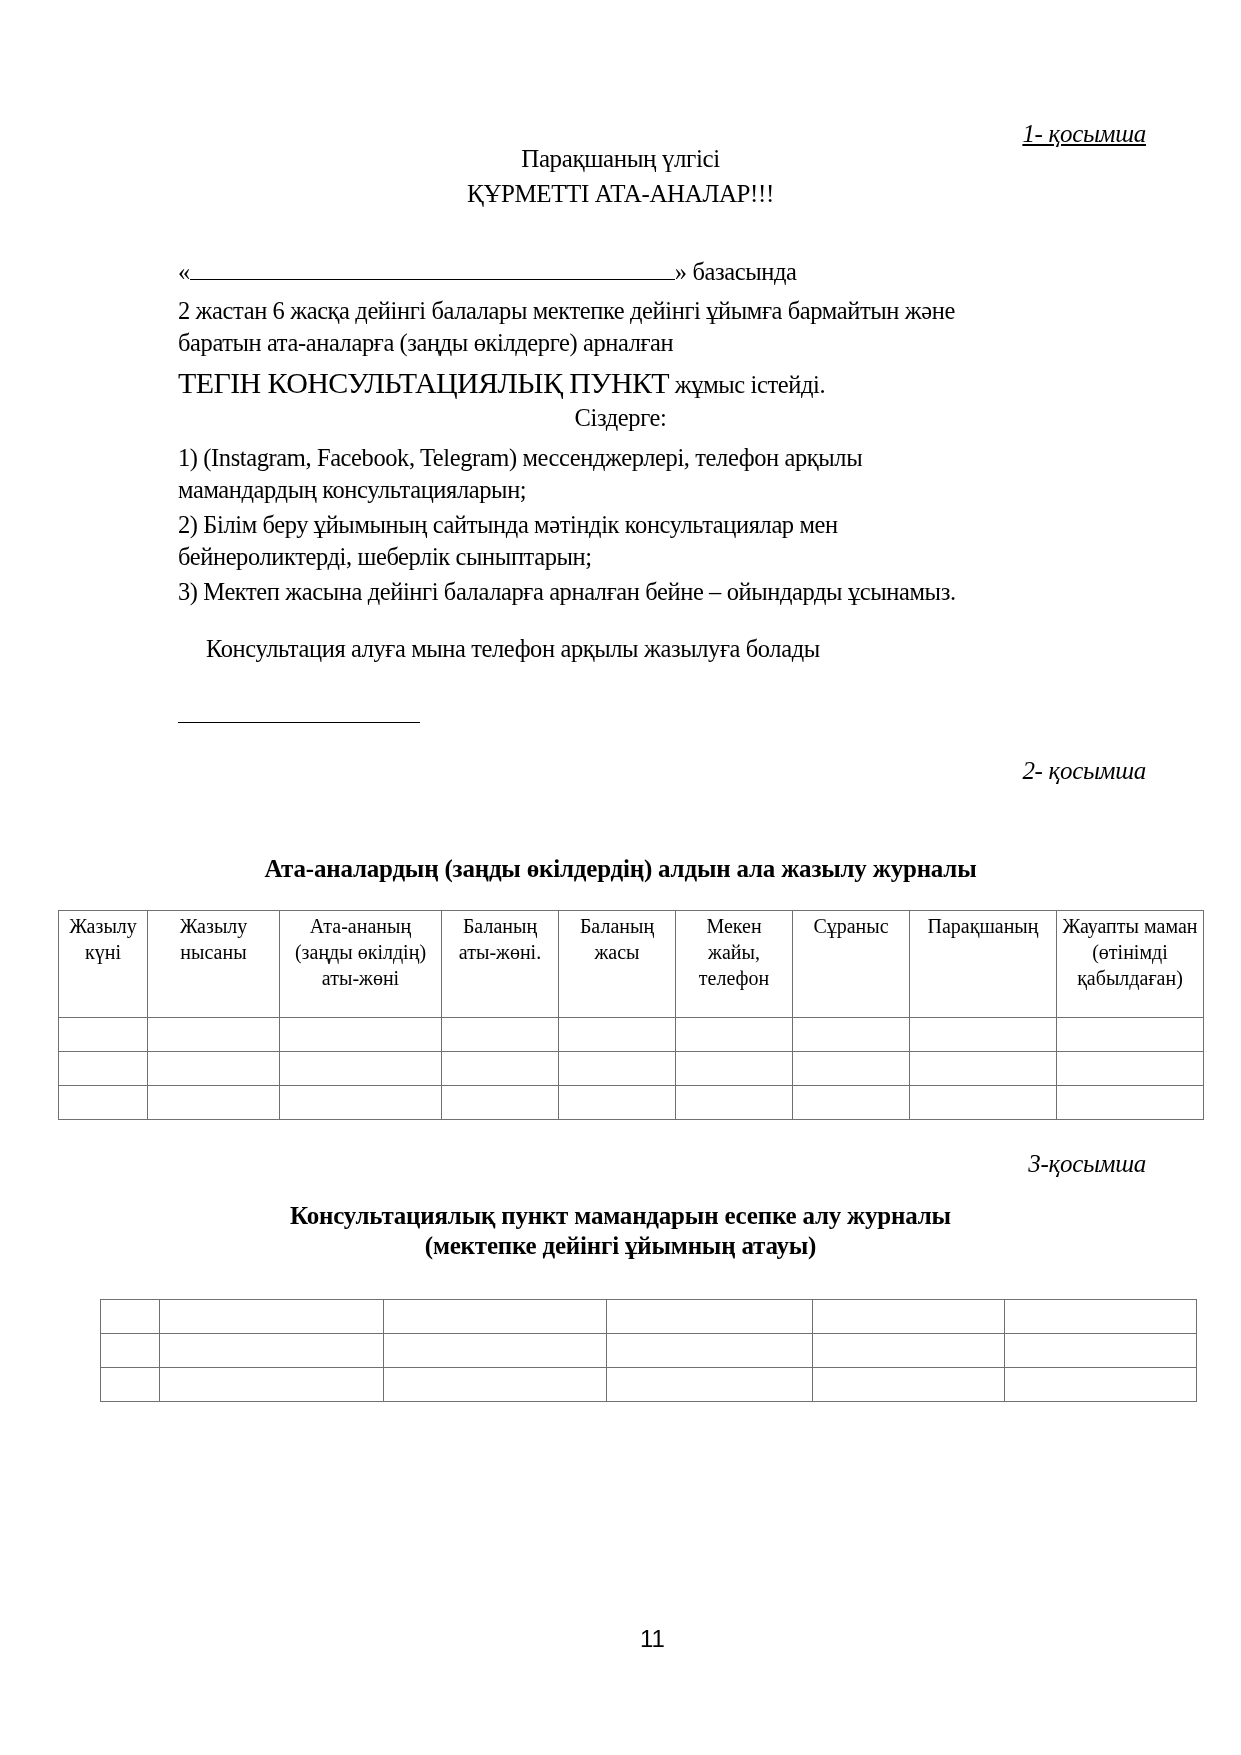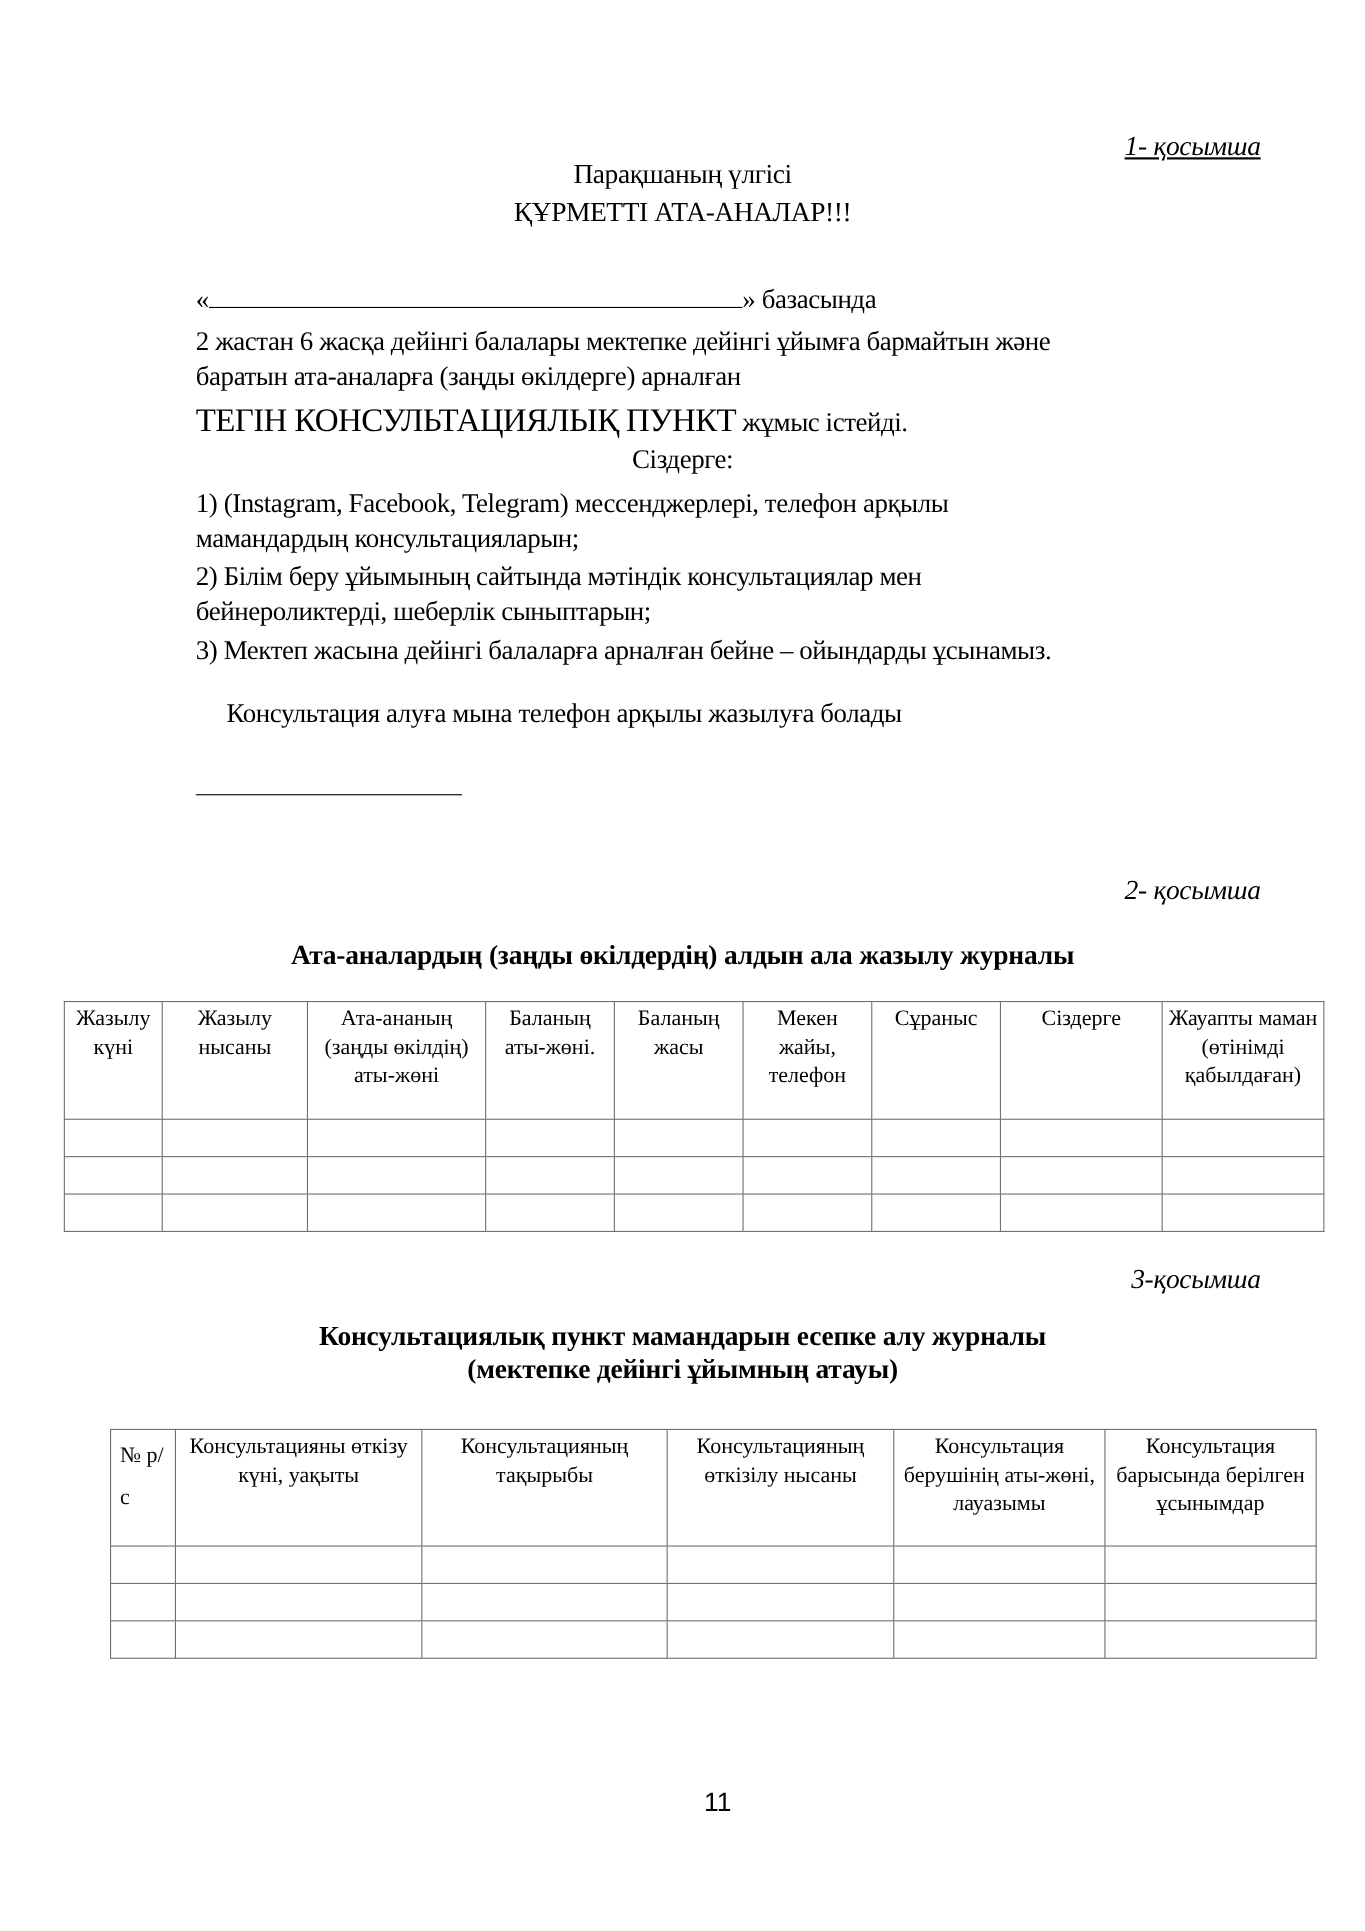--- a/index.html
+++ b/index.html
@@ -45,21 +45,21 @@
 
 <div class="abs p" style="top:441px;">1) (Instagram, Facebook, Telegram) мессенджерлері, телефон арқылы</div>
 <div class="abs p" style="top:473px;">мамандардың консультацияларын;</div>
 <div class="abs p" style="top:508px;">2) Білім беру ұйымының сайтында мәтіндік консультациялар мен</div>
 <div class="abs p" style="top:540px;">бейнероликтерді, шеберлік сыныптарын;</div>
 <div class="abs p" style="top:575px;">3) Мектеп жасына дейінгі балаларға арналған бейне – ойындарды ұсынамыз.</div>
 
 <div class="abs p" style="top:632px;margin-left:28px;"> Консультация алуға мына телефон арқылы жазылуға болады</div>
 <div class="abs" style="top:722px; left:178px; width:242px; border-bottom:1.5px solid #000;"></div>
 
-<div class="abs annex" style="top:796px;">2- қосымша</div>
+<div class="abs annex" style="top:757px;">2- қосымша</div>
 <div class="abs center h-bold" style="top:855px;">Ата-аналардың (заңды өкілдердің) алдын ала жазылу журналы</div>
 
 <table class="grid" style="top:910px; left:58px; width:946px;">
   <colgroup>
     <col style="width:89px">
       <col style="width:132px">
       <col style="width:162px">
       <col style="width:117px">
       <col style="width:117px">
       <col style="width:117px">
@@ -69,21 +69,21 @@
   </colgroup>
   <tbody>
       <tr style="height:107px;">
     <th>Жазылу күні</th>
     <th>Жазылу нысаны</th>
     <th>Ата-ананың (заңды өкілдің) аты-жөні</th>
     <th>Баланың аты-жөні.</th>
     <th>Баланың жасы</th>
     <th>Мекен жайы, телефон</th>
     <th>Сұраныс</th>
-    <th>Сіздерге</th>
+    <th>Парақшаның</th>
     <th>Жауапты маман (өтінімді қабылдаған)</th>
   </tr>
   <tr style="height:34px;">
     <td></td>
     <td></td>
     <td></td>
     <td></td>
     <td></td>
     <td></td>
     <td></td>
@@ -122,28 +122,20 @@
 <table class="grid" style="top:1299px; left:100px; width:1096px;">
   <colgroup>
     <col style="width:59px">
       <col style="width:224px">
       <col style="width:223px">
       <col style="width:206px">
       <col style="width:192px">
       <col style="width:192px">
   </colgroup>
   <tbody>
-      <tr style="height:106px;">
-    <th class="left" style="padding-left:8px; line-height:38px; padding-top:4px;">№ р/с</th>
-    <th>Консультацияны өткізу күні, уақыты</th>
-    <th>Консультацияның тақырыбы</th>
-    <th>Консультацияның өткізілу нысаны</th>
-    <th>Консультация берушінің аты-жөні, лауазымы</th>
-    <th>Консультация барысында берілген ұсынымдар</th>
-  </tr>
   <tr style="height:34px;">
     <td></td>
     <td></td>
     <td></td>
     <td></td>
     <td></td>
     <td></td>
   </tr>
   <tr style="height:34px;">
     <td></td>

